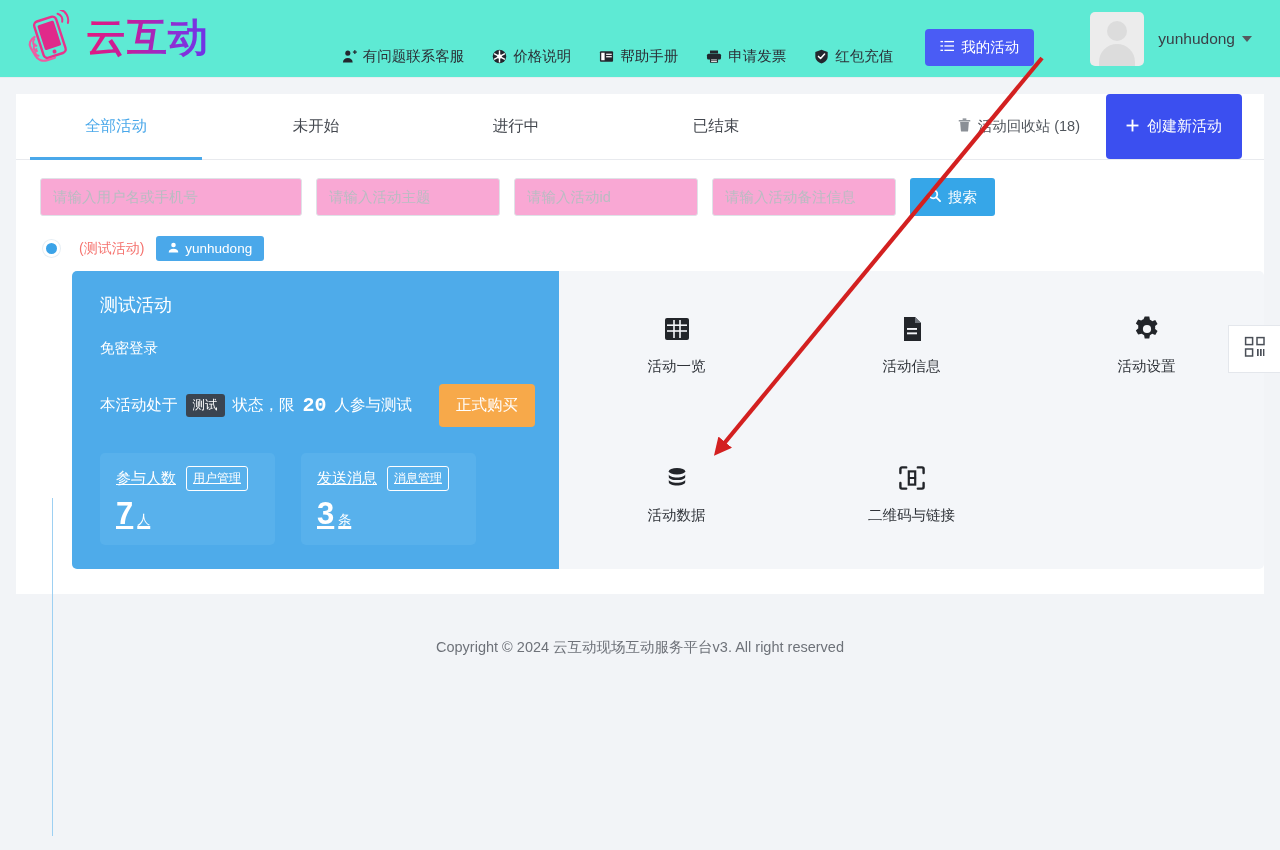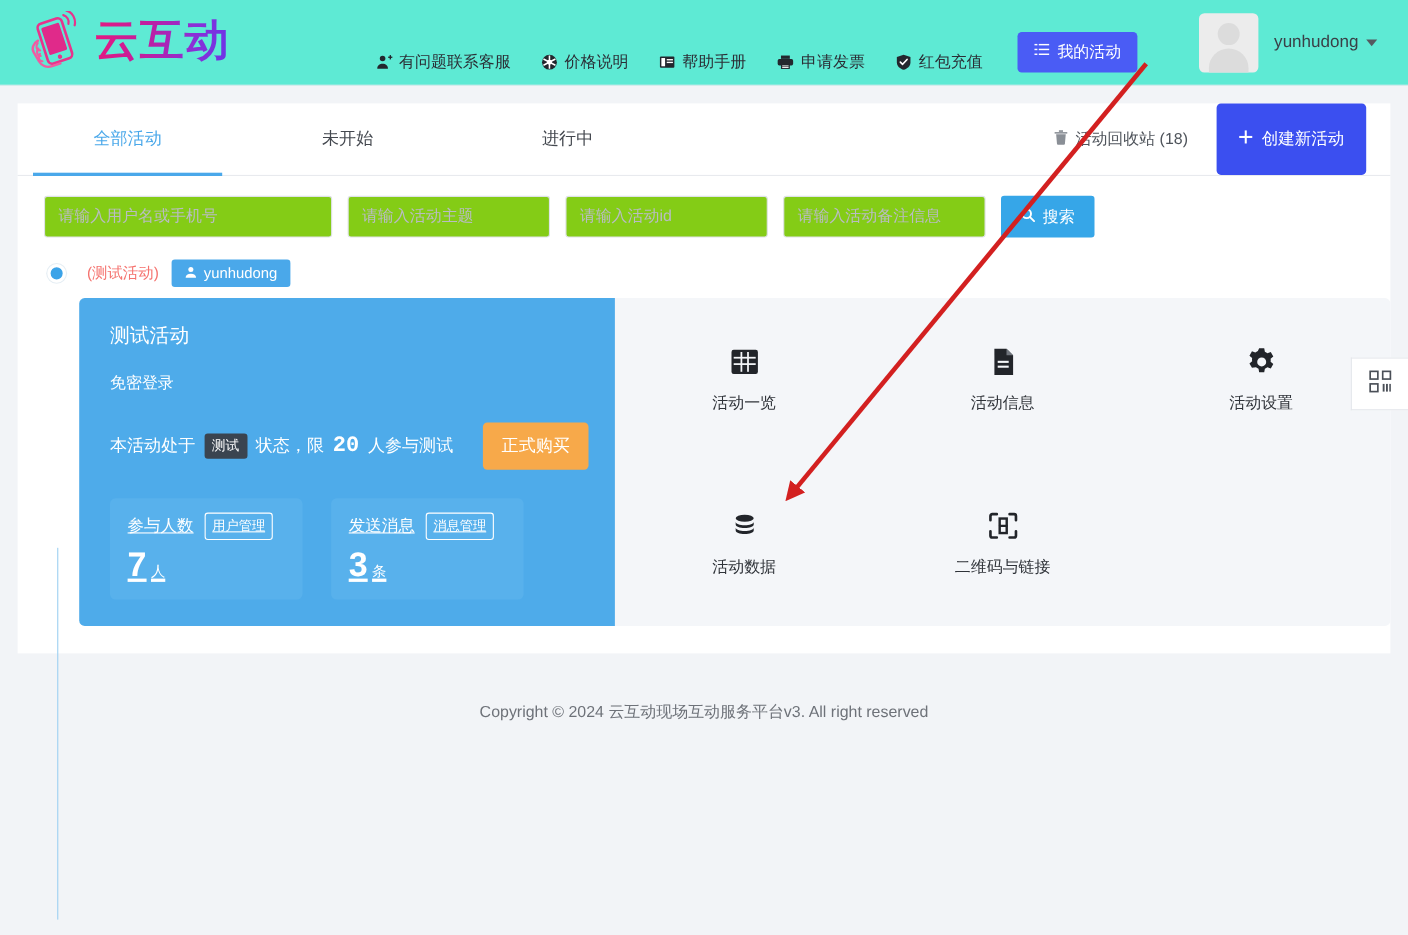--- a/index.html
+++ b/index.html
@@ -124,21 +124,21 @@
   
   .filters {
     display: flex; align-items: center;
     padding: 18px 0 14px 24px;
     gap: 14px;
   }
   .filters input {
     height: 38px; border: 1px solid #dfe2e7; border-radius: 3px;
     padding: 0 12px; font-size: 14.5px; color: #333;
     font-family: "Liberation Sans", sans-serif;
-    background: #84cc16; outline: none;
+    background: #f9a8d4; outline: none;
   }
   .filters input::placeholder { color: #b9bcc2; }
   .f1 { width: 262px; } .f2 { width: 184px; } .f3 { width: 184px; } .f4 { width: 184px; }
   .search-btn {
     height: 38px; background: #36a6e8; color: #fff;
     font-size: 14.5px; border: none; border-radius: 3px;
     padding: 0 18px; cursor: pointer;
     display: flex; align-items: center; gap: 7px;
     font-family: "Liberation Sans", sans-serif;
   }
@@ -369,20 +369,23 @@
 
     <div class="tabs-row">
       <div class="tab active">
         <span>全部活动</span>
       </div>
       <div class="tab">
         <span>未开始</span>
       </div>
       <div class="tab">
         <span>进行中</span>
+      </div>
+      <div class="tab">
+        <span>已结束</span>
       </div>
 
       <div class="recycle">
         <span>
           <svg width="13" height="14" viewBox="0 0 14 15" fill="#8a8f96">
             <rect x="0.8" y="2.2" width="12.4" height="1.5"></rect>
             <rect x="5" y="0.4" width="4" height="1.6"></rect>
             <path d="M2.3 4.2 h9.4 l-0.8 9.4 a1 1 0 0 1-1 0.9 H4.1 a1 1 0 0 1-1-0.9z"></path>
           </svg>
         </span>

